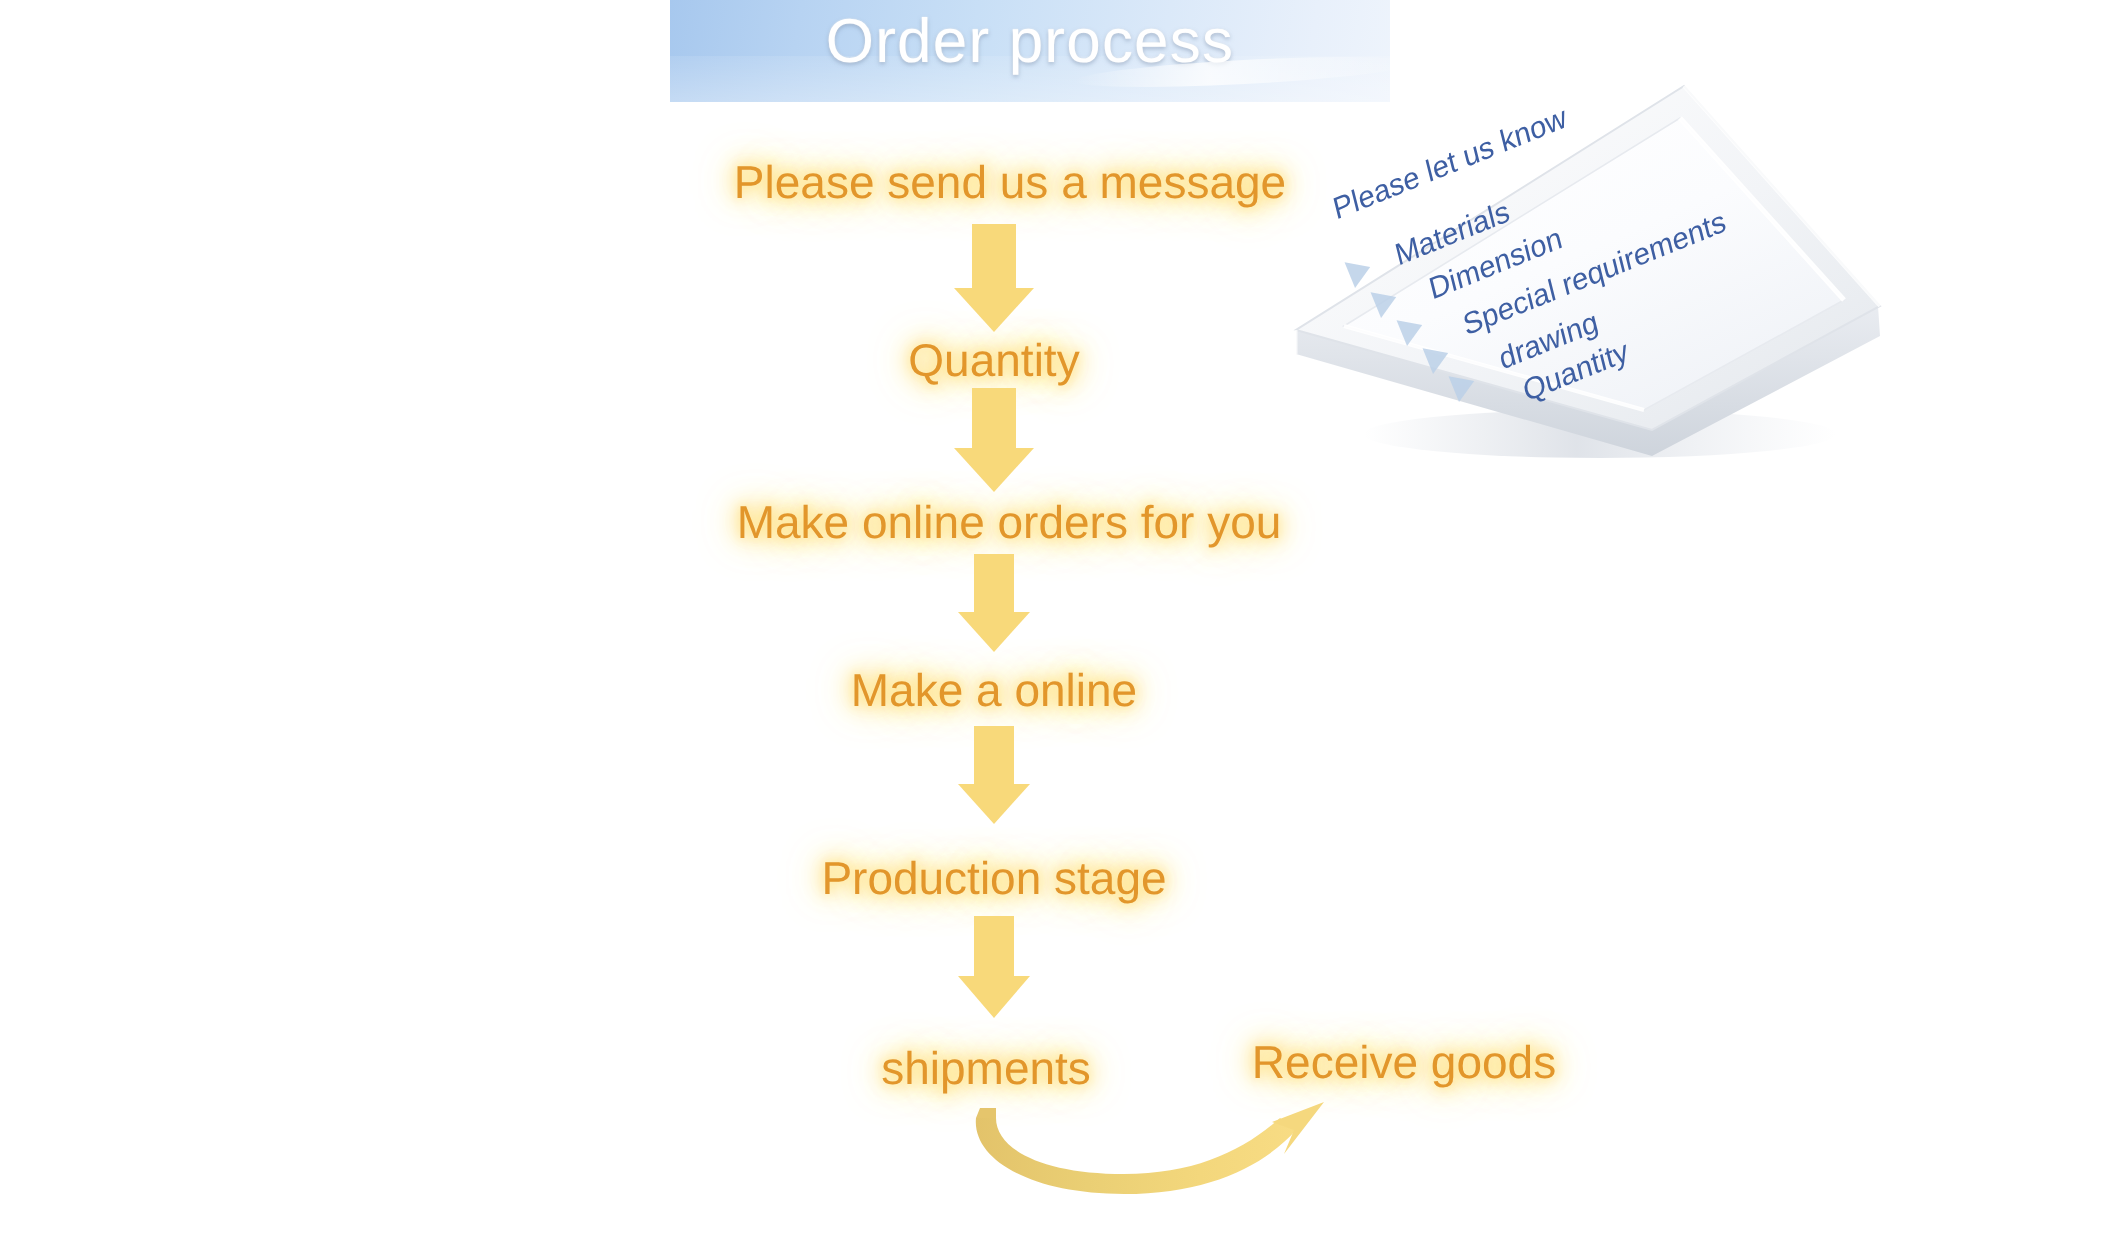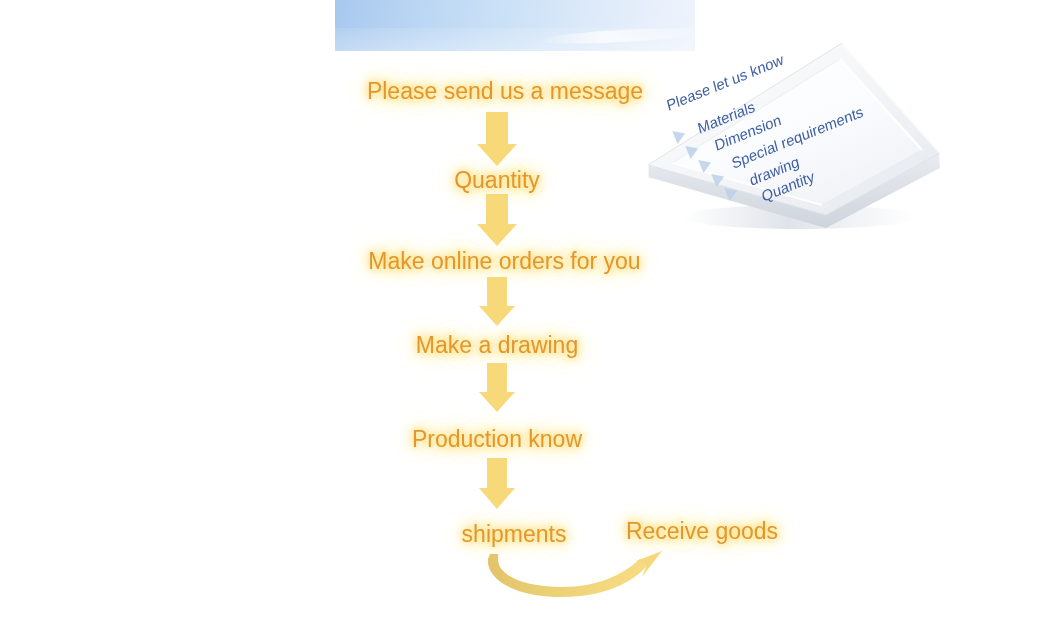--- a/index.html
+++ b/index.html
@@ -137,20 +137,21 @@
     border-right: 7px solid transparent;
     border-bottom: 11px solid #BBD0E8;
     opacity: 0.85;
   }
 </style>
 </head>
 <body>
 
 <div id="title-banner">
   <div class="banner-sheen"></div>
+  <div id="title-text">Order process</div>
   <div id="title-swoosh"></div>
 </div>
 
 <div id="tablet-illustration">
   <svg width="310" height="200" viewBox="0 0 310 200">
     <defs>
       <linearGradient id="frameTop" x1="0" y1="0" x2="1" y2="1">
         <stop offset="0%" stop-color="#ffffff"></stop>
         <stop offset="55%" stop-color="#f2f4f7"></stop>
         <stop offset="100%" stop-color="#e3e7ec"></stop>
@@ -207,25 +208,25 @@
     <div class="tablet-bullet" style="left:85px; top:152px; transform: rotate(68deg);"></div>
   </div>
 </div>
 
 <div class="flow-step" style="left:505px; top:78px;">Please send us a message</div>
 
 <div class="flow-step" style="left:497px; top:167px;">Quantity</div>
 
 <div class="flow-step" style="left:497px; top:248px;padding-left:15px;">Make online orders for you</div>
 
-<div class="flow-step" style="left:497px; top:332px;">Make a drawing</div>
-
-<div class="flow-step" style="left:497px; top:426px;">Production know</div>
-
-<div class="flow-step" style="left:514px; top:521px;">shipments</div>
+<div class="flow-step" style="left:497px; top:332px;">Make a online</div>
+
+<div class="flow-step" style="left:497px; top:426px;">Production stage</div>
+
+<div class="flow-step" style="left:493px; top:521px;">shipments</div>
 
 <div class="flow-step" style="left:702px; top:518px;">Receive goods</div>
 
 <div class="down-arrow" style="left:497px; top:112px; width:44px; height:54px;">
   <div class="shaft" style="width:22px; height:32px;"></div>
   <div class="head" style="top:32px;"></div>
 </div>
 
 <div class="down-arrow" style="left:497px; top:194px; width:44px; height:52px;">
   <div class="shaft" style="width:22px; height:30px;"></div>

